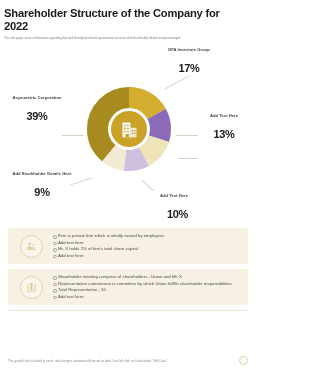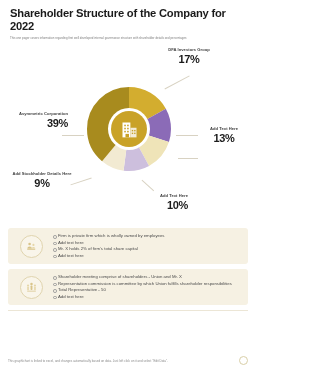--- a/index.html
+++ b/index.html
@@ -11,21 +11,21 @@
     width: 256px;
     height: 370px;
     font-family: "Liberation Sans", sans-serif;
     color: #3b3b3b;
     overflow: hidden;
     position: relative;
   }
 
   
   .header {
-    padding: 7px 10px 0 10px;
+    padding: 7px 10px 0 4px;
   }
   .page-title {
     font-size: 11.2px;
     font-weight: bold;
     line-height: 1.18;
     letter-spacing: -0.2px;
     color: #1b1b1b;
     margin: 0;
   }
   .page-subtitle {
@@ -76,28 +76,28 @@
     font-weight: bold;
     color: #3d3d3d;
     letter-spacing: 0.05px;
     display: block;
   }
   .lbl .pct {
     font-size: 11px;
     font-weight: bold;
     color: #1b1b1b;
     display: block;
-    margin-top: 1px;
+    margin-top: 10px;
     letter-spacing: -0.3px;
   }
 
   .lbl-dfa      { left: 150px; top: 4px;  width: 78px; }
-  .lbl-asym     { left: 6px;   top: 68px; width: 62px; text-align: right; }
+  .lbl-asym     { left: 6px;   top: 52px; width: 62px; }
   .lbl-stock    { left: 6px;   top: 128px;width: 72px; }
-  .lbl-t13      { left: 196px; top: 83px; width: 56px; }
+  .lbl-t13      { left: 196px; top: 70px; width: 56px; }
   .lbl-t12      { left: 196px; top: 105px;width: 56px; }
   .lbl-t10      { left: 126px; top: 150px;width: 62px; text-align: right; }
 
   
   .leader { position: absolute; background: #d8d2c2; }
 
   
   .boxes { padding: 0 8px; }
   .info-box {
     background: #f6f1e3;

